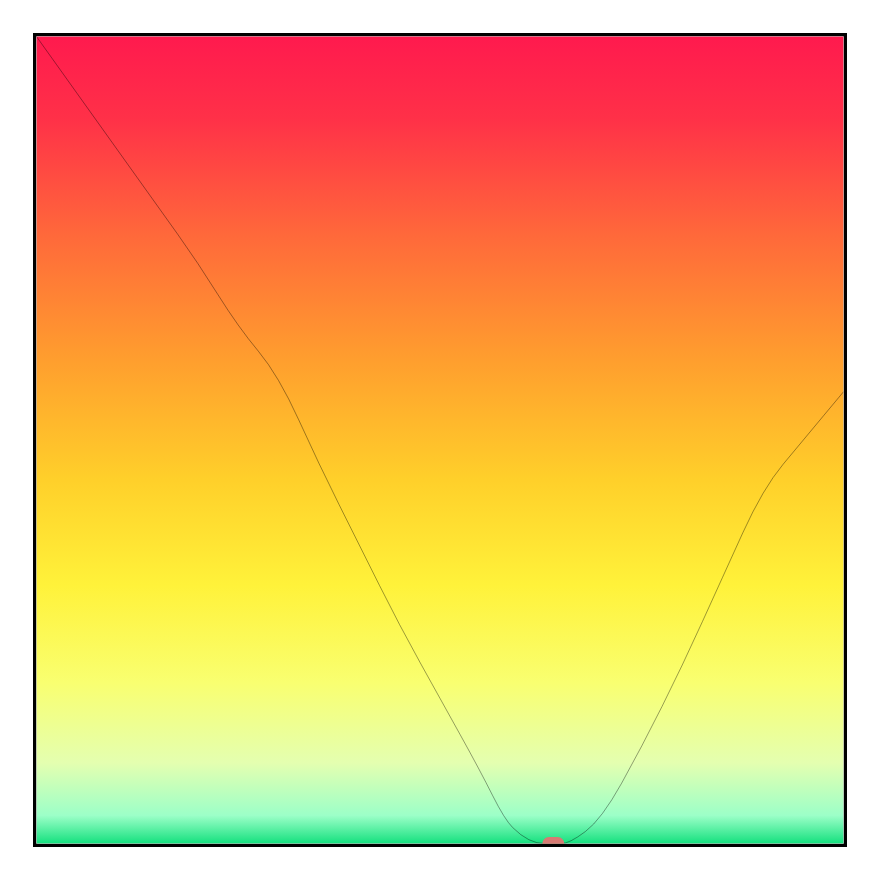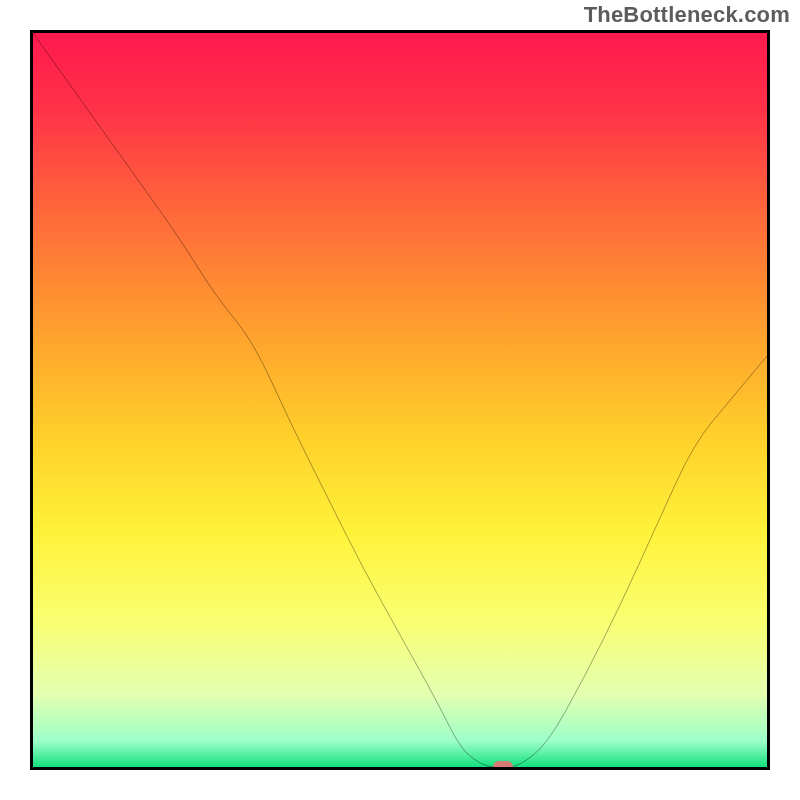--- a/index.html
+++ b/index.html
@@ -53,21 +53,20 @@
     border-radius: 6px;
     transform: translate(-50%, -50%);
     z-index: 5;
   }
 </style>
 </head>
 <body>
 
 <div class="chart-wrap">
 
-  <div class="watermark">TheBottleneck.com</div>
 
   <div class="plot-frame">
 
     <svg class="gradient-bg" viewBox="0 0 100 100" preserveAspectRatio="none">
       <defs>
         <linearGradient id="bg-grad" x1="0" y1="0" x2="0" y2="1">
             <stop offset="0%" stop-color="#ff1a4e"></stop>
             <stop offset="10%" stop-color="#ff3048"></stop>
             <stop offset="25%" stop-color="#ff6a3a"></stop>
             <stop offset="40%" stop-color="#ff9e2e"></stop>

